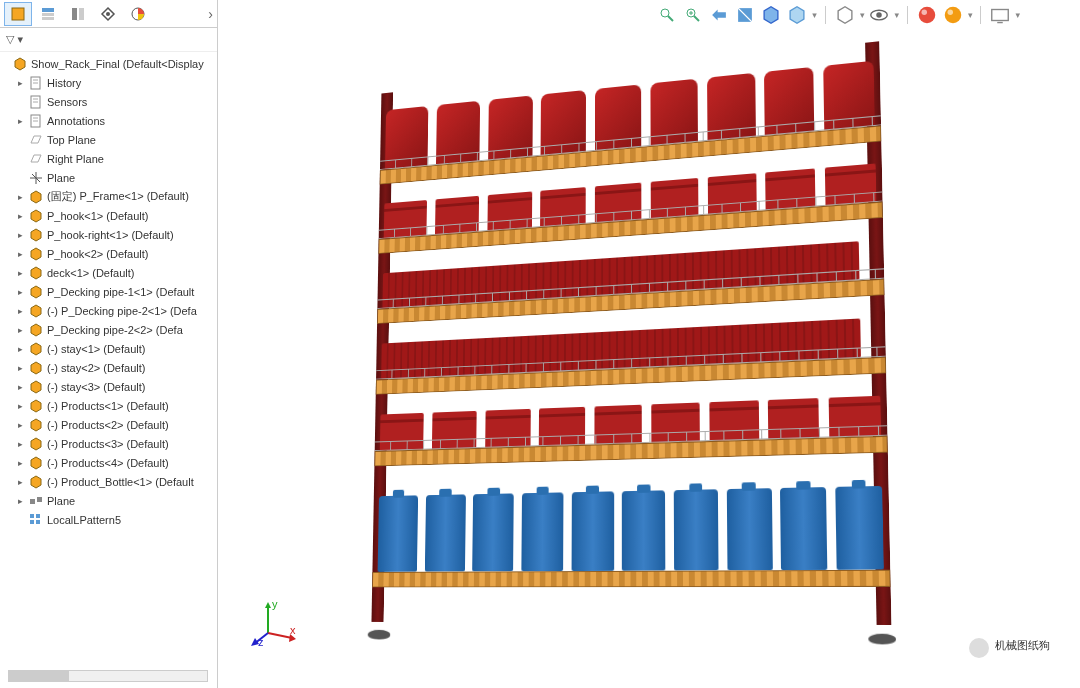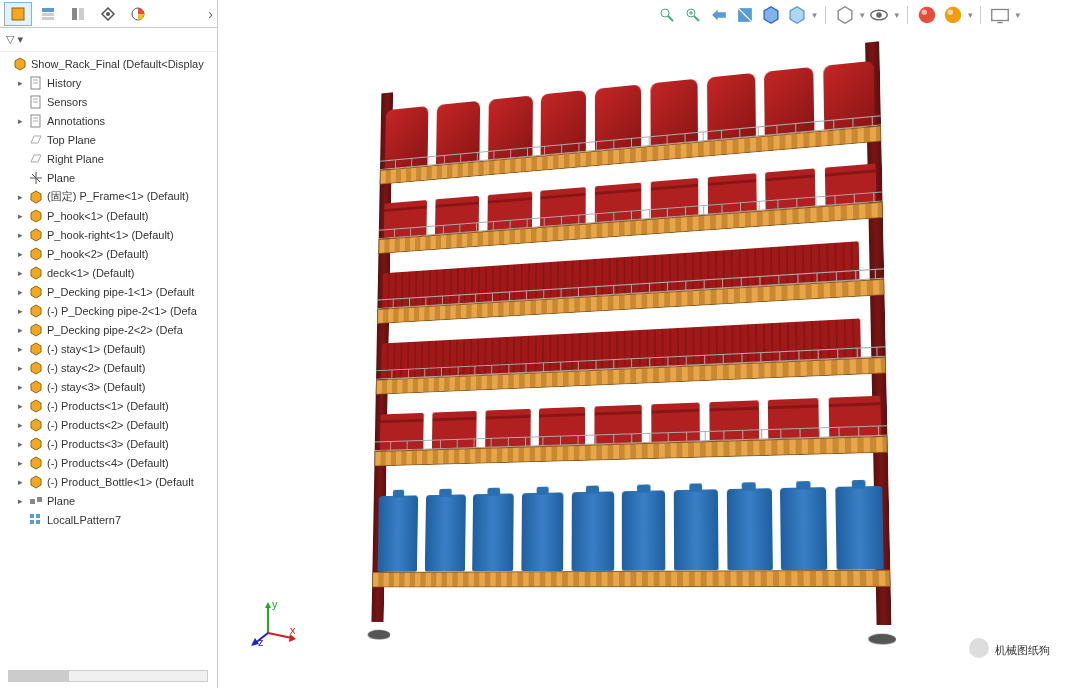--- a/index.html
+++ b/index.html
@@ -24,21 +24,21 @@
 .plane-ico{stroke:#aaa;fill:none}
 .origin-ico{stroke:#555}
 .mate-ico{fill:#888}
 .pattern-ico{fill:#5b9bd5}
 .viewport{flex:1;position:relative;background:#fff}
 .view-toolbar{position:absolute;top:4px;right:60px;display:flex;gap:4px;align-items:center}
 .vt-btn{width:22px;height:22px;display:flex;align-items:center;justify-content:center;cursor:pointer}
 .vt-sep{width:1px;height:18px;background:#ccc;margin:0 4px}
 .scene{position:absolute;left:50px;top:40px;width:700px;height:620px}
 .triad{position:absolute;left:30px;bottom:40px;width:50px;height:50px}
-.watermark{position:absolute;right:30px;bottom:30px;color:#bbb;font-size:18px;font-weight:400;display:flex;align-items:flex-end;gap:6px}
+.watermark{position:absolute;right:30px;bottom:30px;color:#bbb;font-size:18px;font-weight:400;display:flex;align-items:flex-start;gap:6px}
 .watermark .wm-icon{width:20px;height:20px;background:#ddd;border-radius:50%}
 .scrollbar-h{position:absolute;bottom:6px;left:8px;width:200px;height:12px;background:#f0f0f0;border:1px solid #ccc}
 .scrollbar-h .thumb{width:60px;height:100%;background:#ccc}
 .rack{position:relative;width:600px;height:560px;margin:20px auto;transform:perspective(1800px) rotateX(8deg) rotateY(-20deg);transform-style:preserve-3d}
 .frame-left,.frame-right{position:absolute;width:14px;height:100%;background:linear-gradient(90deg,#5a0f0f,#7a1515,#5a0f0f);top:0}
 .frame-left{left:30px}
 .frame-right{right:30px}
 .shelf{position:absolute;left:30px;right:30px;height:60px;transform-style:preserve-3d}
 .shelf-deck{position:absolute;left:0;right:0;bottom:0;height:16px;background:repeating-linear-gradient(90deg,#e8a54a 0,#e8a54a 6px,#c98832 6px,#c98832 12px);border:1px solid #8b5a1f}
 .shelf-rail{position:absolute;left:0;right:0;bottom:16px;height:10px;border:1px solid #aaa;border-left:none;border-right:none;background:repeating-linear-gradient(90deg,transparent 0,transparent 18px,#aaa 18px,#aaa 19px)}
@@ -323,21 +323,21 @@
           <div class="tree-item child">
             <span class="arrow"></span>
             <span class="icon">
               <svg viewBox="0 0 16 16">
                 <rect x="2" y="2" width="4" height="4" class="pattern-ico"></rect>
                 <rect x="8" y="2" width="4" height="4" class="pattern-ico"></rect>
                 <rect x="2" y="8" width="4" height="4" class="pattern-ico"></rect>
                 <rect x="8" y="8" width="4" height="4" class="pattern-ico"></rect>
               </svg>
             </span>
-            <span>LocalLPattern7</span>
+            <span>LocalLPattern5</span>
           </div>
         </div>
     </div>
     <div class="scrollbar-h">
         <div class="thumb"></div>
       </div>
   </div>
 
   <div class="viewport">
     <div class="view-toolbar">

